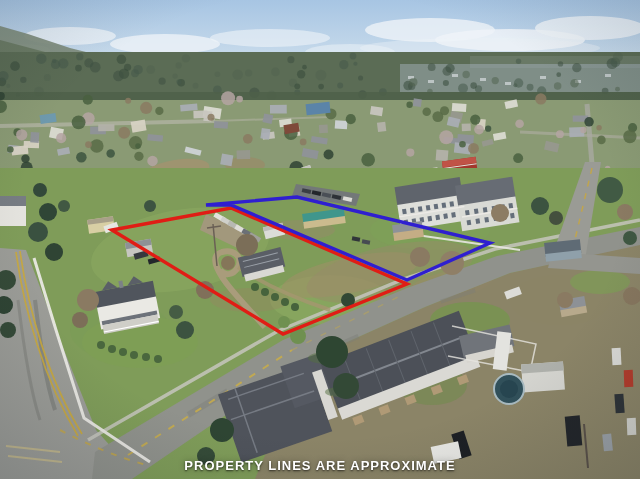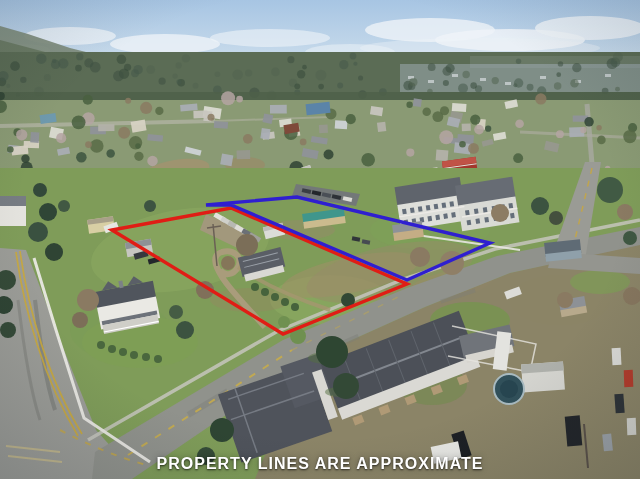--- a/index.html
+++ b/index.html
@@ -3,21 +3,21 @@
 <meta charset="utf-8">
 <style>
   html,body{margin:0;padding:0;background:#ffffff;}
   .stage{
     position:relative;width:640px;height:479px;overflow:hidden;
     font-family:"Liberation Sans",sans-serif;
   }
   .stage svg{position:absolute;left:0;top:0;display:block;}
   .banner{
     position:absolute;left:50%;bottom:6px;transform:translateX(-50%);
-    color:#ffffff;font-weight:700;font-size:16px;letter-spacing:1px;
+    color:#ffffff;font-weight:700;font-size:13px;letter-spacing:1px;
     white-space:nowrap;text-shadow:0 1px 2px rgba(0,0,0,.65),0 0 6px rgba(0,0,0,.35);
   }
 </style>
 </head>
 <body>
 
 <div class="stage">
 <svg width="640" height="479" viewBox="0 0 640 479">
   <defs>
     <linearGradient id="skyG" x1="0" y1="0" x2="0" y2="1">

